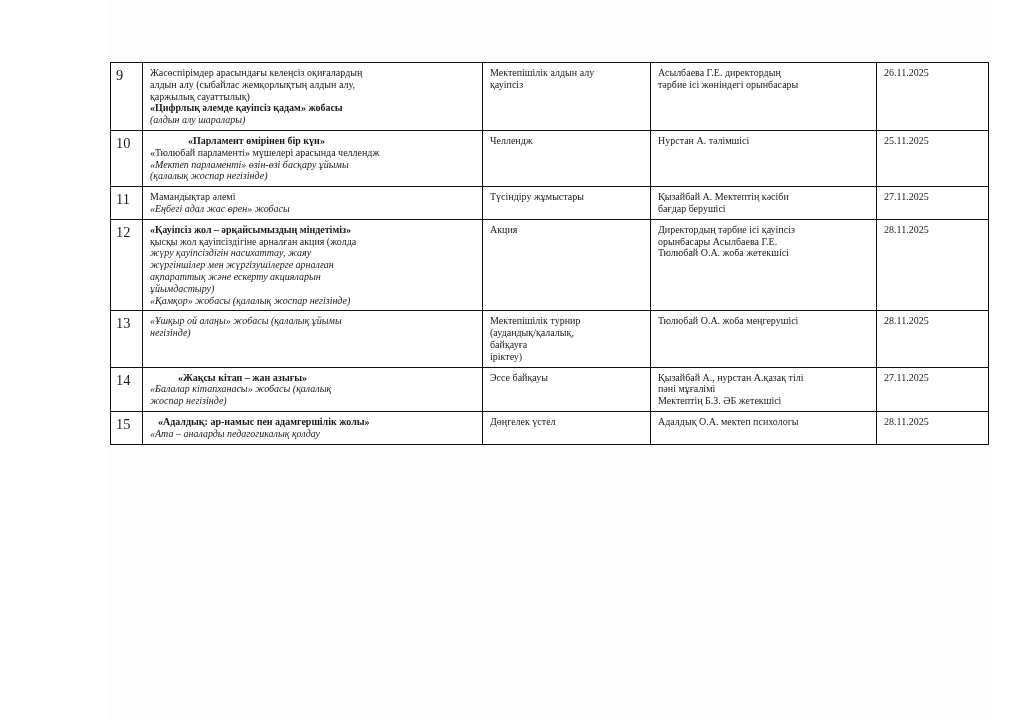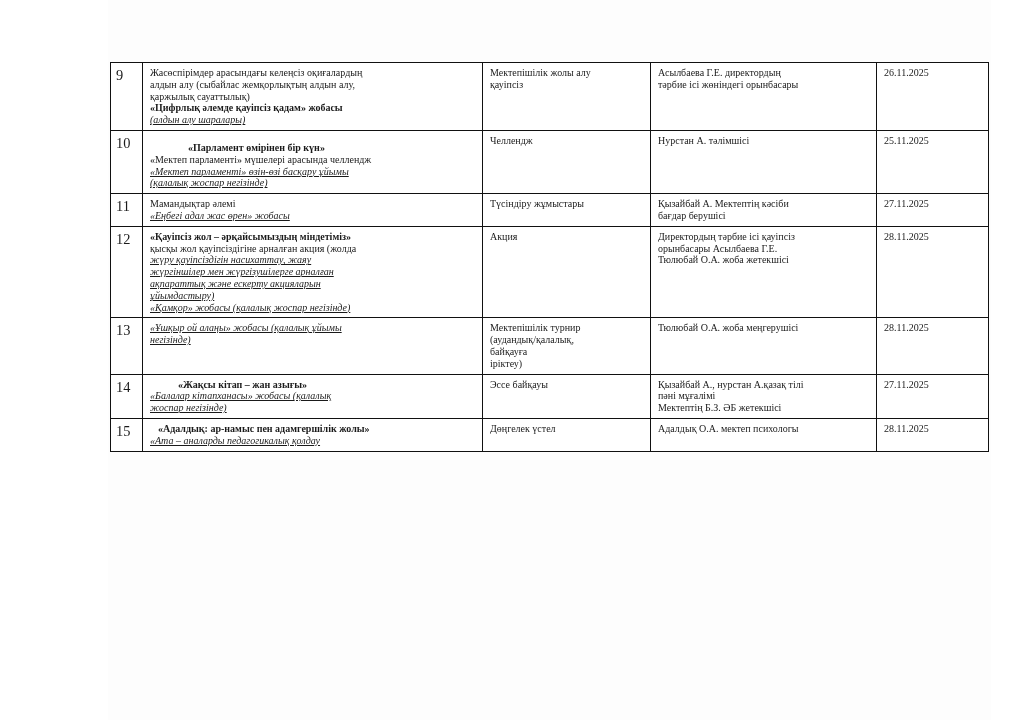--- a/index.html
+++ b/index.html
@@ -51,21 +51,21 @@
   }
   .num-inner {
     display: block;
   }
   .va-bottom { vertical-align: bottom; margin-left: 8px; }
   .va-middle { vertical-align: middle; }
   .va-top { vertical-align: top; }
 
   .ln { display: block; }
   .bold { font-weight: bold; }
-  .ital { font-style: italic; text-decoration: underline; }
+  .ital { font-style: italic; }
 
   
   .page-edge-left {
     position: absolute;
     left: 0; top: 0;
     width: 108px; height: 720px;
     background: #ffffff;
   }
   .page-edge-right {
     position: absolute;
@@ -96,39 +96,39 @@
           <span class="num-inner">9</span>
         </td>
         <td class="va-top">
           <span class="ln">Жасөспірімдер арасындағы келеңсіз оқиғалардың</span>
           <span class="ln">алдын алу (сыбайлас жемқорлықтың алдын алу,</span>
           <span class="ln">қаржылық сауаттылық)</span>
           <span class="ln bold">«Цифрлық әлемде қауіпсіз қадам» жобасы</span>
           <span class="ln ital">(алдын алу шаралары)</span>
         </td>
         <td class="va-middle">
-          <span class="ln">Мектепішілік жолы алу</span>
+          <span class="ln">Мектепішілік алдын алу</span>
           <span class="ln">қауіпсіз</span>
         </td>
         <td class="va-top">
           <span class="ln">Асылбаева Г.Е. директордың</span>
           <span class="ln">тәрбие ісі жөніндегі орынбасары</span>
         </td>
         <td class="va-top">
           <span class="ln">26.11.2025</span>
         </td>
       </tr>
 
       <tr>
         <td class="cell-num va-middle">
           <span class="num-inner">10</span>
         </td>
         <td class="va-top">
-          <span class="ln bold" style="padding-left:38px;margin-top:7px;">«Парламент өмірінен бір күн»</span>
-          <span class="ln">«Мектеп парламенті» мүшелері арасында челлендж</span>
+          <span class="ln bold" style="padding-left:38px;">«Парламент өмірінен бір күн»</span>
+          <span class="ln">«Тюлюбай парламенті» мүшелері арасында челлендж</span>
           <span class="ln ital">«Мектеп парламенті» өзін-өзі басқару ұйымы</span>
           <span class="ln ital">(қалалық жоспар негізінде)</span>
         </td>
         <td class="va-middle">
           <span class="ln">Челлендж</span>
         </td>
         <td class="va-top">
           <span class="ln">Нурстан А. тәлімшісі</span>
         </td>
         <td class="va-top">

